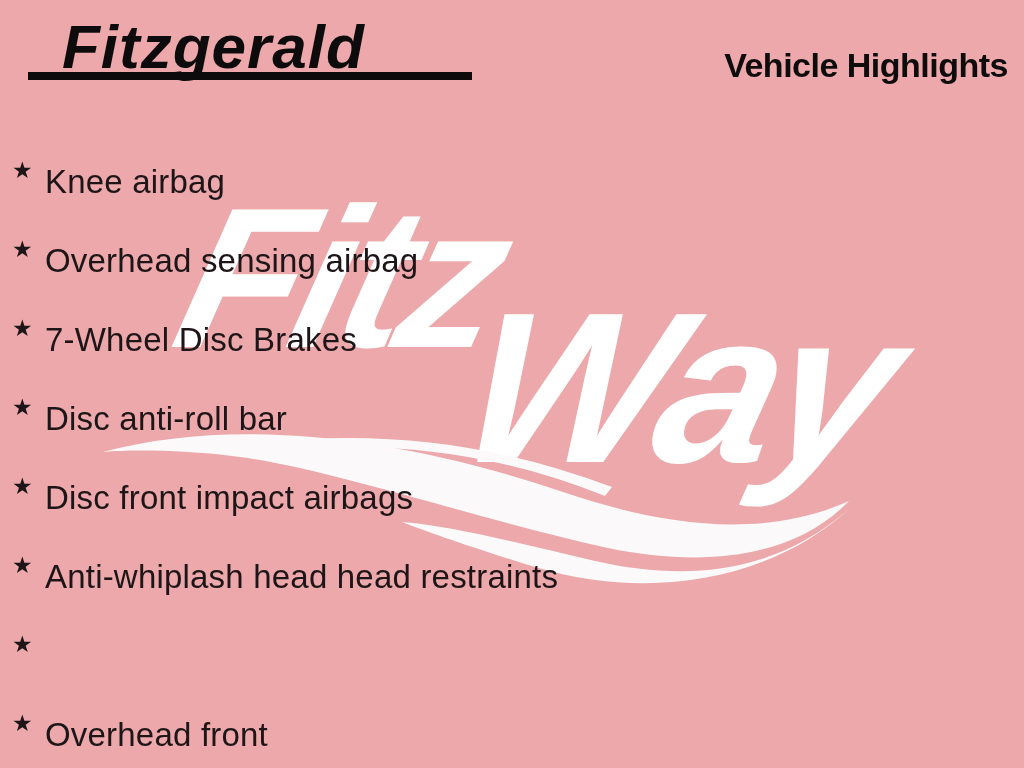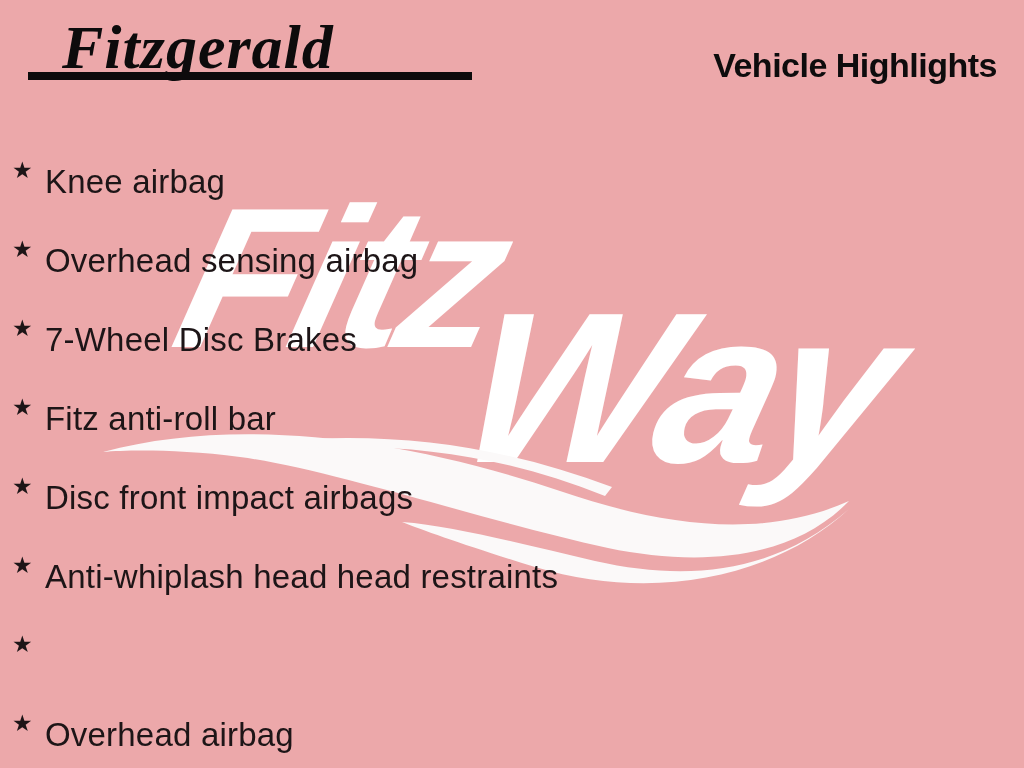--- a/index.html
+++ b/index.html
@@ -40,41 +40,41 @@
     top: 0;
     width: 500px;
     height: 120px;
     z-index: 2;
     color: #0D0B0C;
   }
   .logo-script {
     position: absolute;
     left: 62px;
     top: 16px;
-    font-family: Liberation Serif, serif;
+    font-family: Liberation Sans, sans-serif;
     font-style: italic;
     font-weight: bold;
     font-size: 62px;
     line-height: 1;
     letter-spacing: 1px;
     white-space: nowrap;
   }
   .logo-underline {
     position: absolute;
     left: 28px;
     top: 72px;
     width: 444px;
     height: 8px;
     background: #0D0B0C;
   }
 
   .page-title {
     position: absolute;
     top: 46px;
-    right: 27px;
+    right: 16px;
     margin: 0;
     z-index: 2;
     font-size: 34px;
     font-weight: bold;
     letter-spacing: -0.5px;
     color: #0E0C0D;
   }
 
   
   .highlights {
@@ -136,32 +136,32 @@
     <li>
       <span class="star">★</span>
       <span class="item-label">Overhead sensing airbag</span>
     </li>
     <li>
       <span class="star">★</span>
       <span class="item-label">7-Wheel Disc Brakes</span>
     </li>
     <li>
       <span class="star">★</span>
-      <span class="item-label">Fitz anti-roll bar</span>
+      <span class="item-label">Disc anti-roll bar</span>
     </li>
     <li>
       <span class="star">★</span>
       <span class="item-label">Disc front impact airbags</span>
     </li>
     <li>
       <span class="star">★</span>
       <span class="item-label">Anti-whiplash head head restraints</span>
     </li>
     <li>
       <span class="star">★</span>
     </li>
     <li>
       <span class="star">★</span>
-      <span class="item-label">Overhead airbag</span>
+      <span class="item-label">Overhead front</span>
     </li>
   </ul>
 
 </div>
 
 </body></html>

